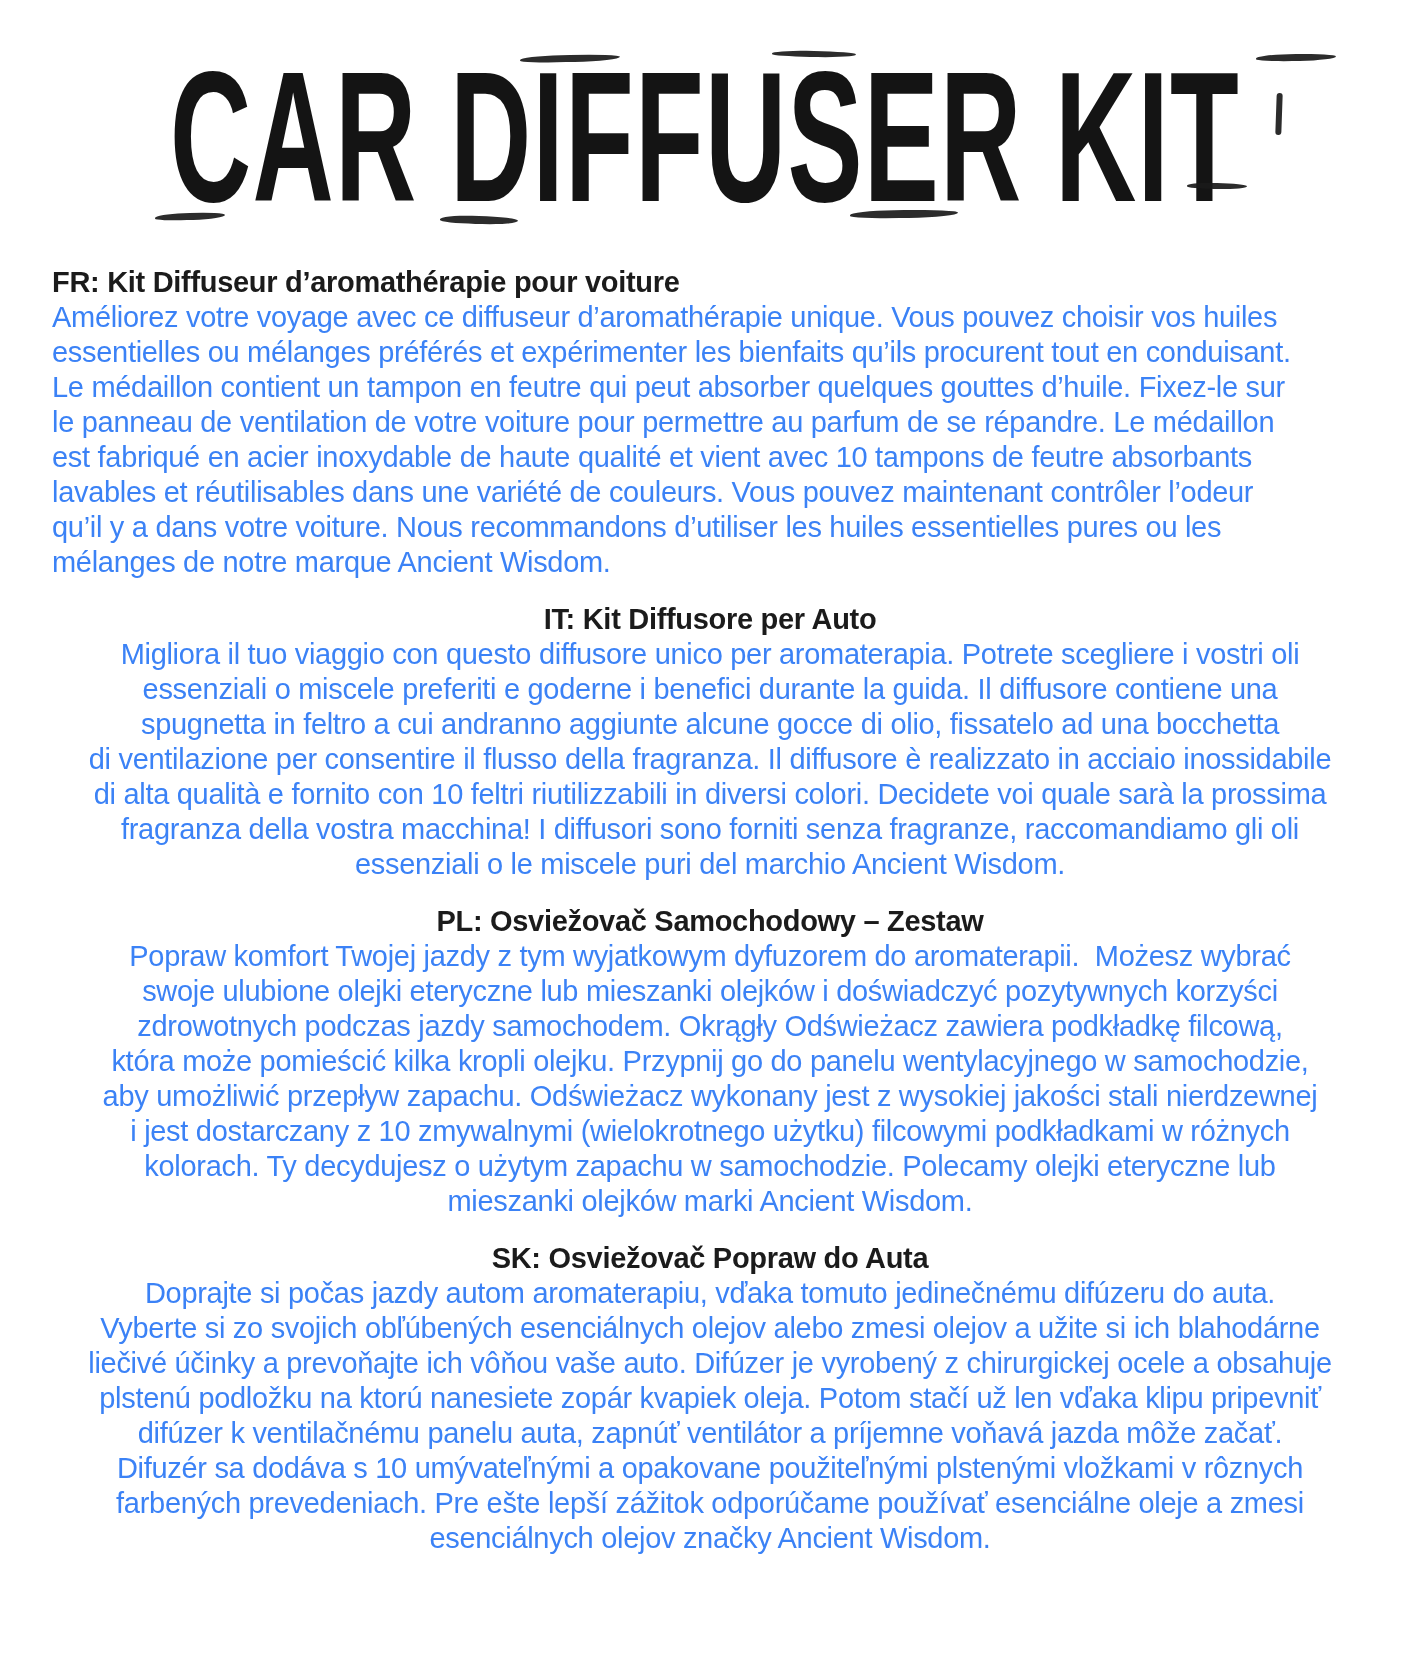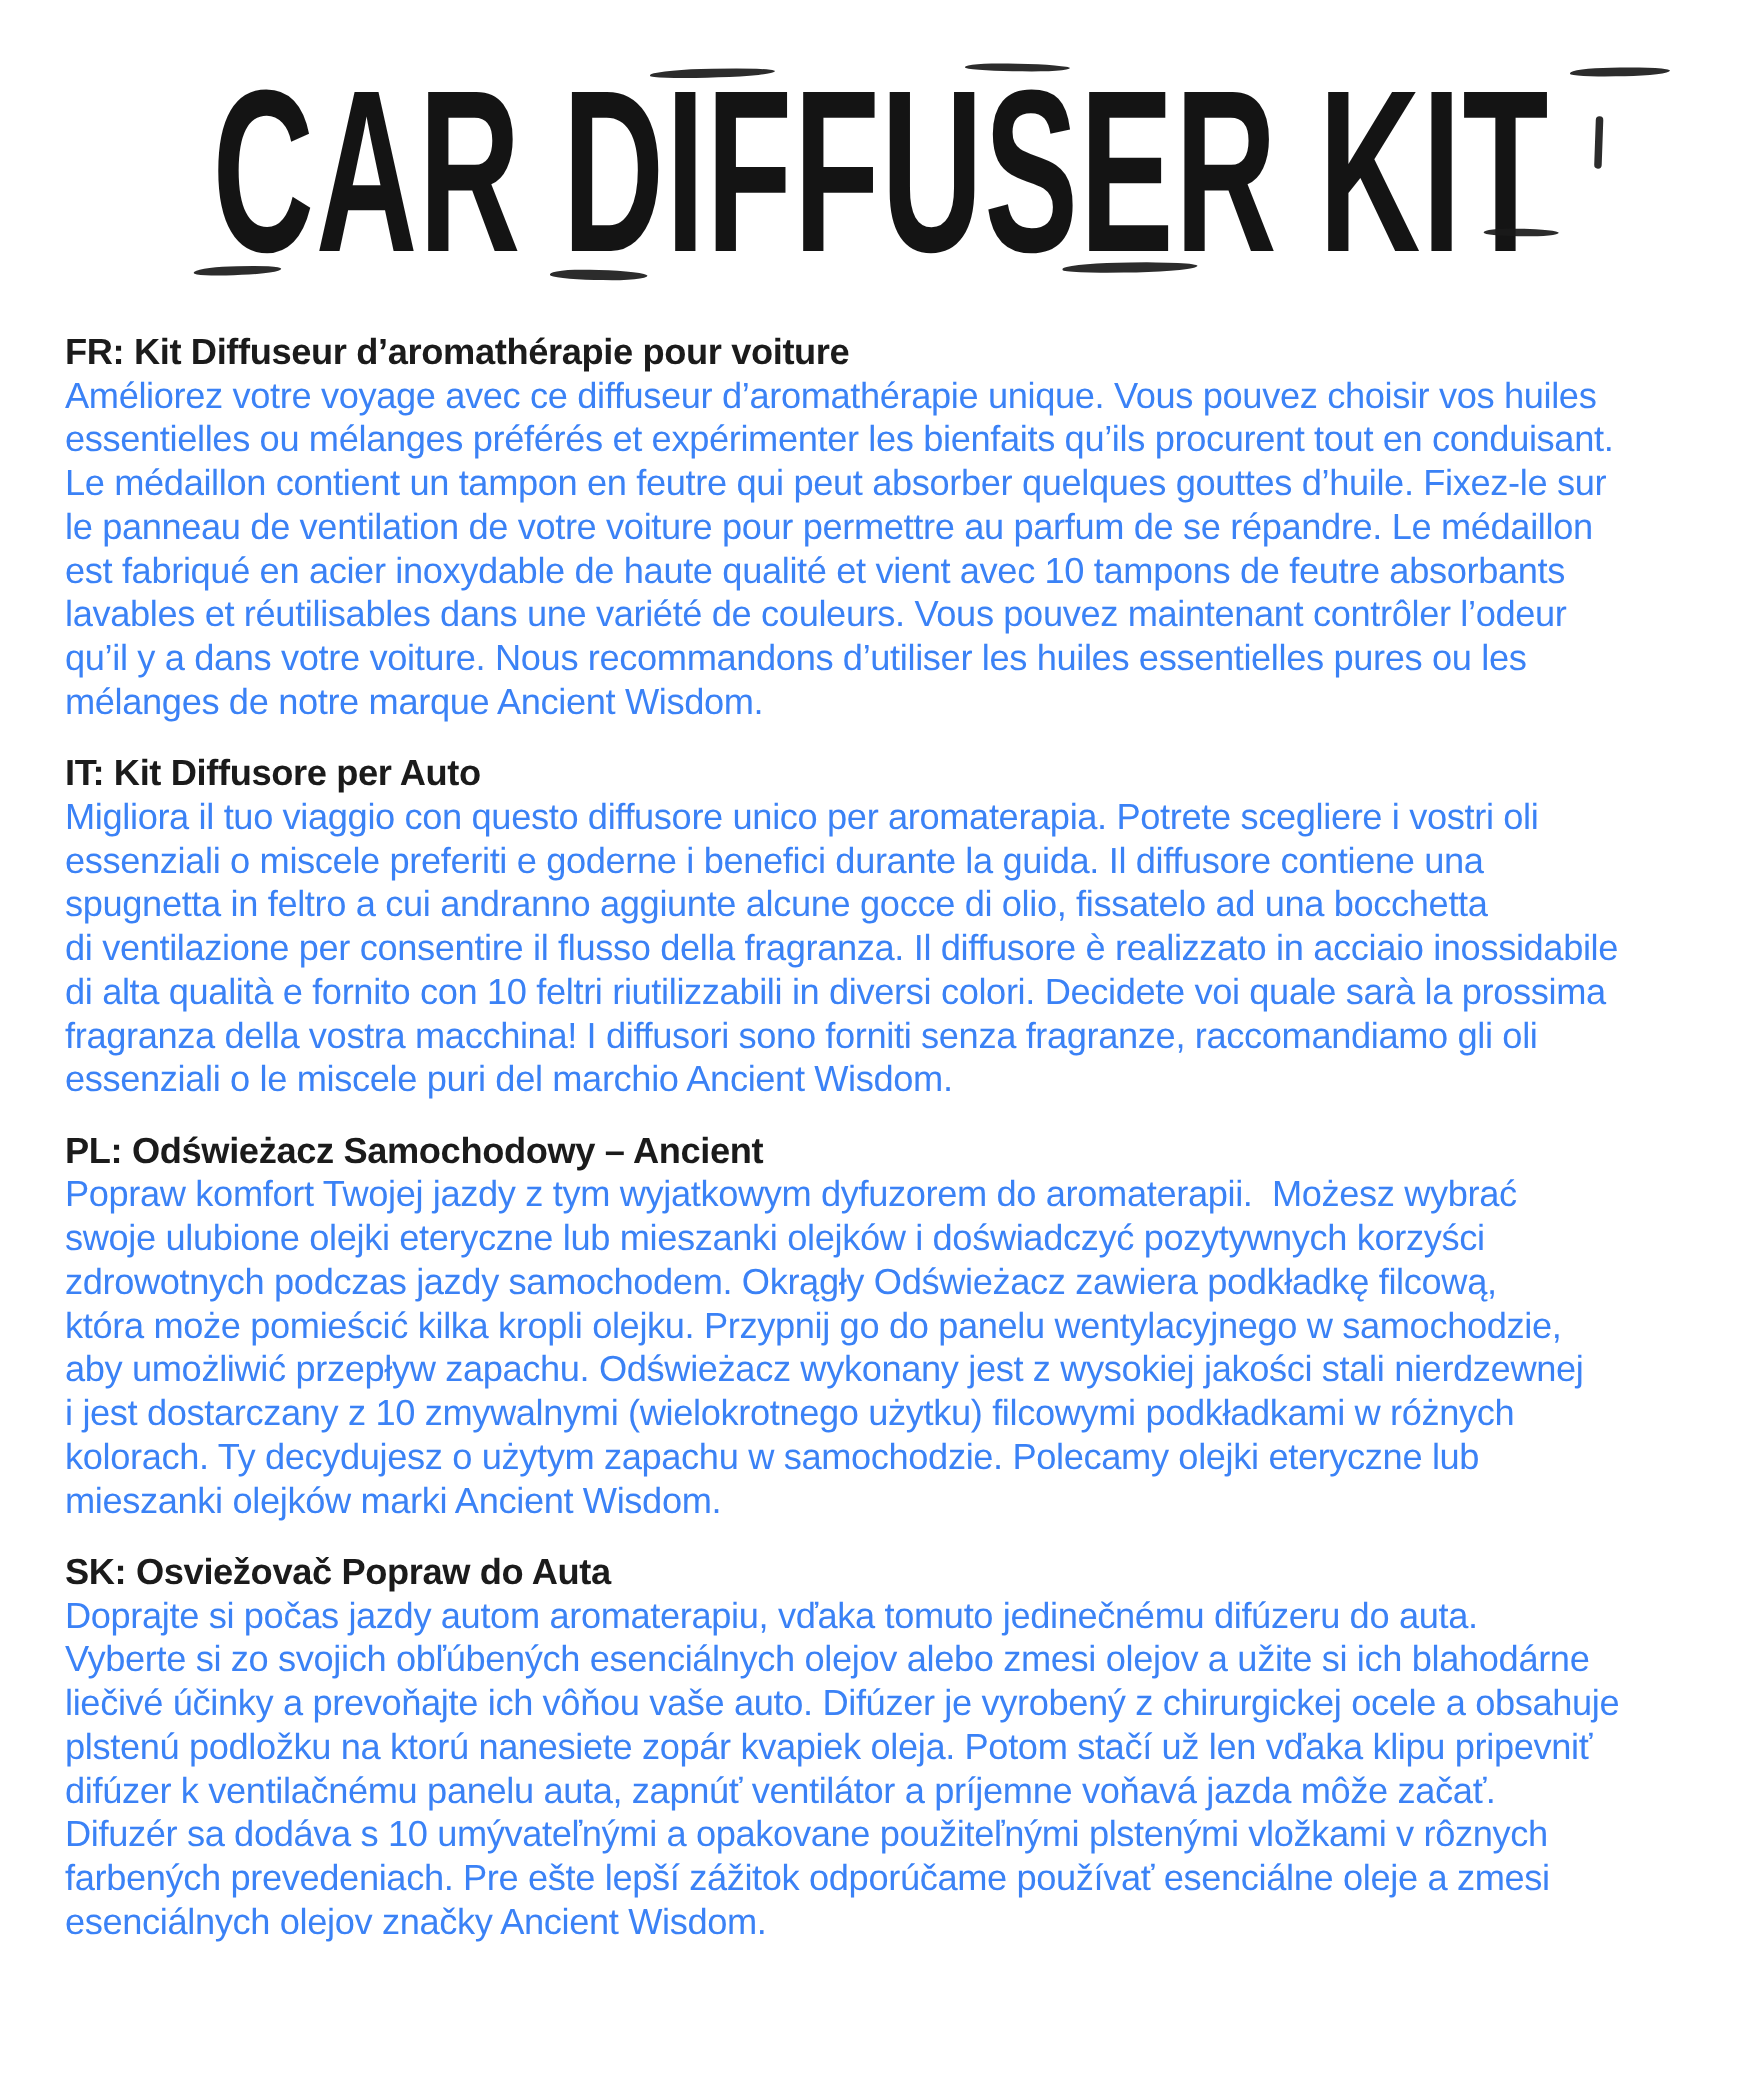--- a/index.html
+++ b/index.html
@@ -54,21 +54,21 @@
   .mark-b1 { left: 155px;  top: 165px; width: 70px;  height: 7px; transform: rotate(-2deg); }
   .mark-b2 { left: 440px;  top: 168px; width: 78px;  height: 8px; transform: rotate(1.5deg); }
   .mark-b3 { left: 850px;  top: 162px; width: 108px; height: 8px; transform: rotate(-1deg); }
   .mark-b4 { left: 1187px; top: 135px; width: 60px;  height: 6px; transform: rotate(1deg); }
   
   .content {
     padding: 47px 42px 0 40px;
     margin-left: 12px;
   }
   .lang-section { margin: 0; }
-  .lang-section + .lang-section { margin-top: 22px; }
+  .lang-section + .lang-section { margin-top: 22px; text-align: center; }
   .lang-section h2 {
     margin: 0;
     font-size: 29px;
     line-height: 35px;
     font-weight: 700;
     letter-spacing: -0.3px;
     color: #1b1b1b;
   }
   .lang-section p {
     margin: 0;
@@ -117,21 +117,21 @@
       <p>Migliora il tuo viaggio con questo diffusore unico per aromaterapia. Potrete scegliere i vostri oli
 essenziali o miscele preferiti e goderne i benefici durante la guida. Il diffusore contiene una
 spugnetta in feltro a cui andranno aggiunte alcune gocce di olio, fissatelo ad una bocchetta
 di ventilazione per consentire il flusso della fragranza. Il diffusore è realizzato in acciaio inossidabile
 di alta qualità e fornito con 10 feltri riutilizzabili in diversi colori. Decidete voi quale sarà la prossima
 fragranza della vostra macchina! I diffusori sono forniti senza fragranze, raccomandiamo gli oli
 essenziali o le miscele puri del marchio Ancient Wisdom.</p>
     </section>
 
     <section class="lang-section">
-      <h2>PL: Odświeżacz Samochodowy – Ancient</h2>
+      <h2>PL: Osviežovač Samochodowy – Zestaw</h2>
       <p>Popraw komfort Twojej jazdy z tym wyjatkowym dyfuzorem do aromaterapii.  Możesz wybrać
 swoje ulubione olejki eteryczne lub mieszanki olejków i doświadczyć pozytywnych korzyści
 zdrowotnych podczas jazdy samochodem. Okrągły Odświeżacz zawiera podkładkę filcową,
 która może pomieścić kilka kropli olejku. Przypnij go do panelu wentylacyjnego w samochodzie,
 aby umożliwić przepływ zapachu. Odświeżacz wykonany jest z wysokiej jakości stali nierdzewnej
 i jest dostarczany z 10 zmywalnymi (wielokrotnego użytku) filcowymi podkładkami w różnych
 kolorach. Ty decydujesz o użytym zapachu w samochodzie. Polecamy olejki eteryczne lub
 mieszanki olejków marki Ancient Wisdom.</p>
     </section>
 

